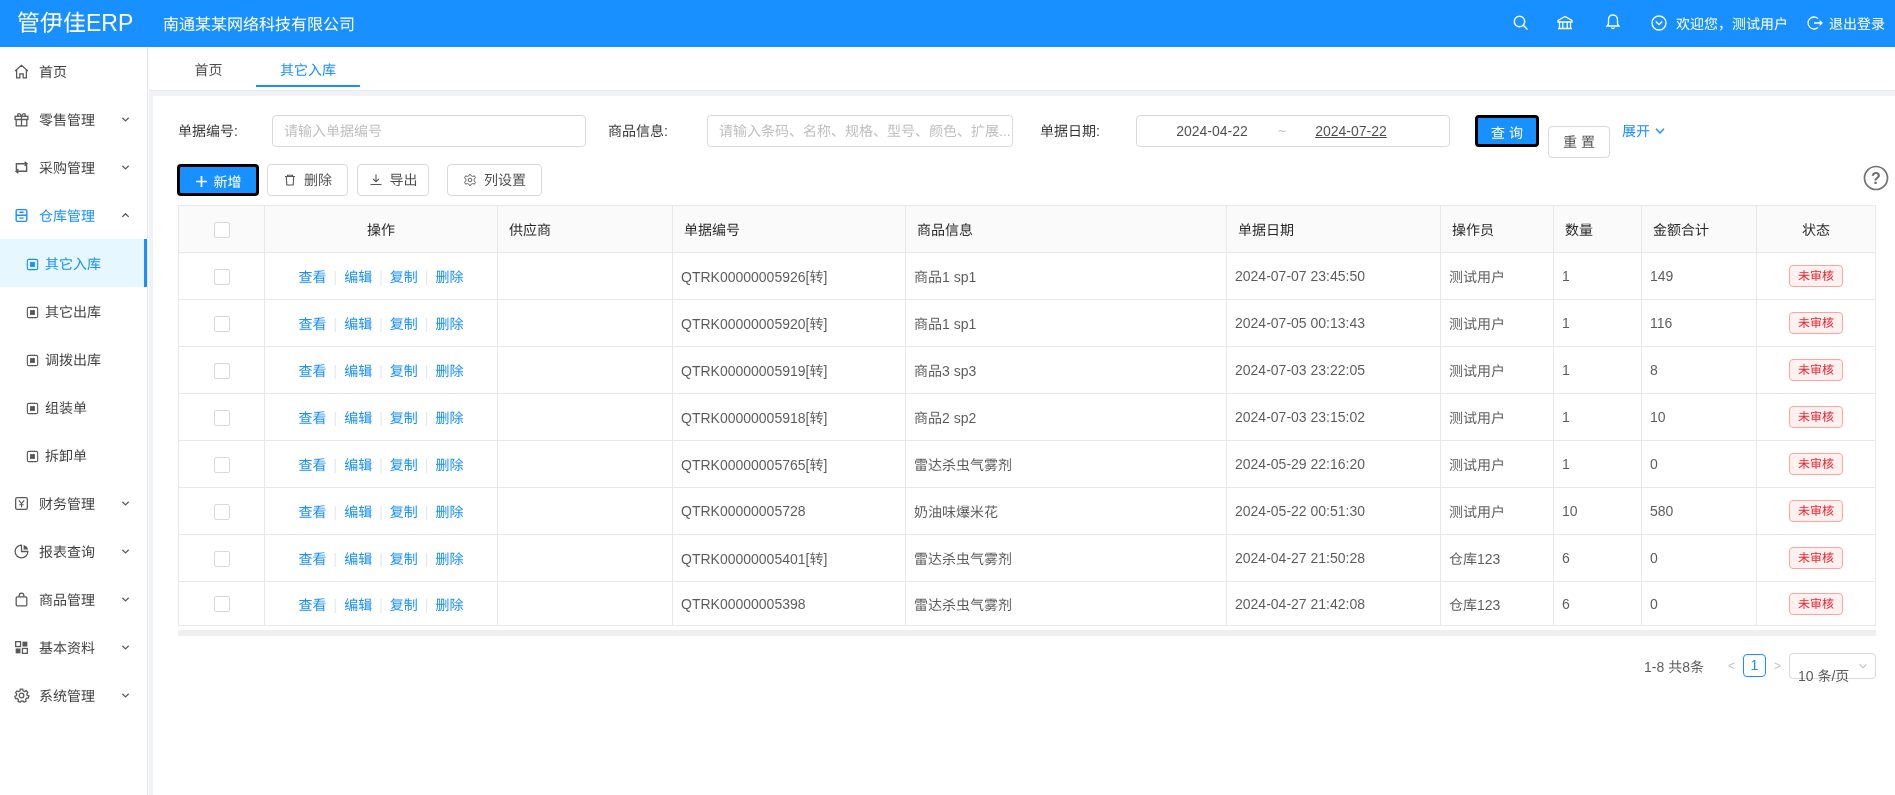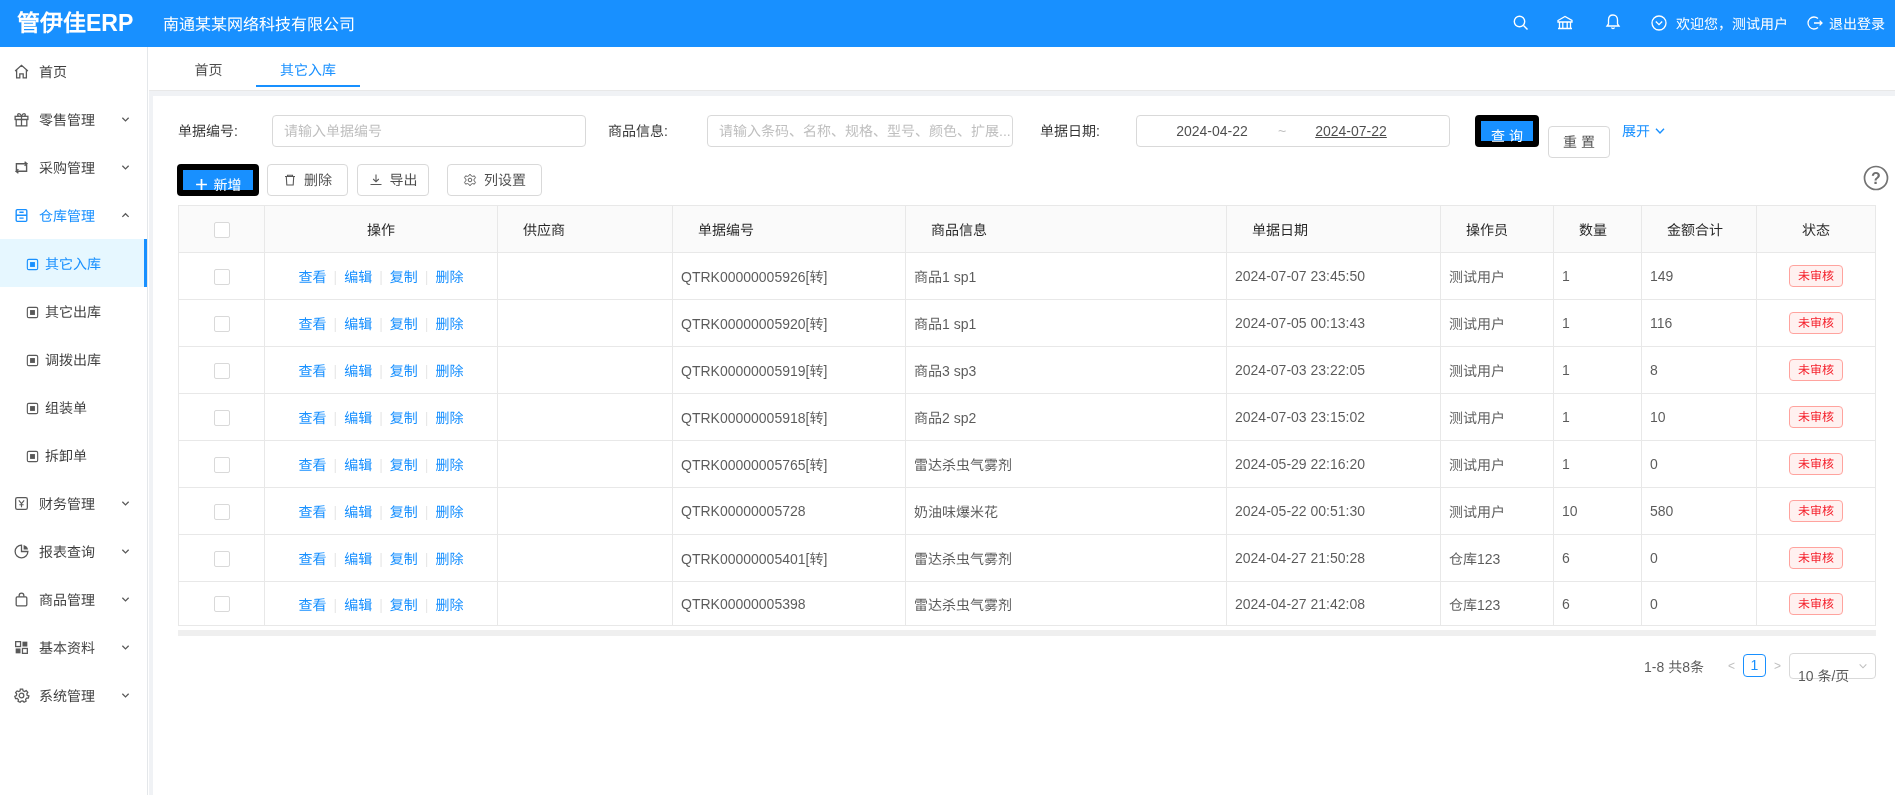--- a/index.html
+++ b/index.html
@@ -1,21 +1,21 @@
 <!DOCTYPE html>
 <html lang="zh-CN"><head>
 <meta charset="UTF-8">
 <style>
 * { margin:0; padding:0; box-sizing:border-box; }
 html,body { width:1895px; height:795px; overflow:hidden; font-family:"Liberation Sans", sans-serif; }
 body { position:relative; background:#fff; }
 
 
 .header { position:absolute; left:0; top:0; width:1895px; height:47px; background:#1890ff; color:#fff; }
-.logo { position:absolute; left:17px; top:0; height:47px; line-height:46px; font-size:23px; font-weight:bold; color:#fff; letter-spacing:0px; }
+.logo { position:absolute; left:17px; top:0; height:47px; line-height:46px; font-size:23px; font-weight:normal; color:#fff; letter-spacing:0px; }
 .company { position:absolute; left:163px; top:0; height:47px; line-height:49px; font-size:16px; color:#fff;text-align:center; }
 
 
 .sidebar { position:absolute; left:0; top:47px; width:148px; height:748px; background:#fff; border-right:1px solid #e4e7ea; }
 .mitem { position:relative; height:48px; display:flex; align-items:center; padding-left:13px; font-size:14px; color:rgba(0,0,0,0.76); }
 .mitem .mi { width:17px; height:17px; margin-right:9px; flex:none; }
 .mitem .chev { position:absolute; right:17px; top:50%; margin-top:-4px; }
 .mitem.sub { padding-left:25px; } .mitem.sub .mi { width:13px; height:13px; margin-right:7px; }
 .mitem.active { background:#e6f7ff; color:#1890ff; }
 .mitem.active::after { content:""; position:absolute; right:0; top:0; width:3px; height:48px; background:#1890ff; }
@@ -28,27 +28,27 @@
 .tab.on::after { content:""; position:absolute; left:0; bottom:0; width:100%; height:2px; background:#1890ff; }
 
 
 .mainbg { position:absolute; left:149px; top:91px; width:1746px; height:704px; background:#f0f2f5; }
 .card { position:absolute; left:153px; top:96px; width:1742px; height:699px; background:#fff; }
 
 
 .flabel { position:absolute; height:32px; line-height:32px; font-size:14px; color:rgba(0,0,0,0.80); }
 .finput { position:absolute; height:32px; border:1px solid #d9d9d9; border-radius:4px; background:#fff; font-size:14px; line-height:30px; color:#bfbfbf; padding-left:11px; }
 .btn { position:absolute; height:32px; border-radius:4px; font-size:14px; text-align:center; line-height:30px; }
-.btn.primary { background:#1890ff; color:#fff; border:6px solid #000000; line-height:31px; }
+.btn.primary { background:#1890ff; color:#fff; border:3px solid #000000; line-height:31px; }
 .btn.plain { background:#fff; color:rgba(0,0,0,0.70); border:1px solid #d9d9d9; }
 .link { color:#1890ff; }
 
 
 .tbl { position:absolute; left:178px; top:205px; border-collapse:collapse; table-layout:fixed; font-size:14px; }
-.tbl th { height:47px; background:#fafafa; border:1px solid #e8e8e8; color:rgba(0,0,0,0.85); font-weight:500; text-align:left; padding:0 25px; }
+.tbl th { height:47px; background:#fafafa; border:1px solid #e8e8e8; color:rgba(0,0,0,0.85); font-weight:500; text-align:left; padding:0 11px; }
 .tbl td { height:47px; border:1px solid #e8e8e8; color:rgba(0,0,0,0.65); padding:0 8px; background:#fff; }
 .tbl tr:last-child td { height:44px; }
 .tbl th.c, .tbl td.c { text-align:center; }
 .cb { display:inline-block; width:16px; height:16px; border:1px solid #d9d9d9; border-radius:2px; background:#fff; vertical-align:middle; }
 .oplink { color:#1890ff;text-align:center; }
 .opsep { color:#e8e8e8; padding:0 7px; }
 .badge { display:inline-block; height:22px; line-height:20px; padding:0 8px; font-size:12px; color:#f5222d; background:#fff1f0; border:1px solid #ffa39e; border-radius:4px; }
 .scrollstrip { position:absolute; left:178px; top:630px; width:1698px; height:6px; background:#efefef; }
 
 

